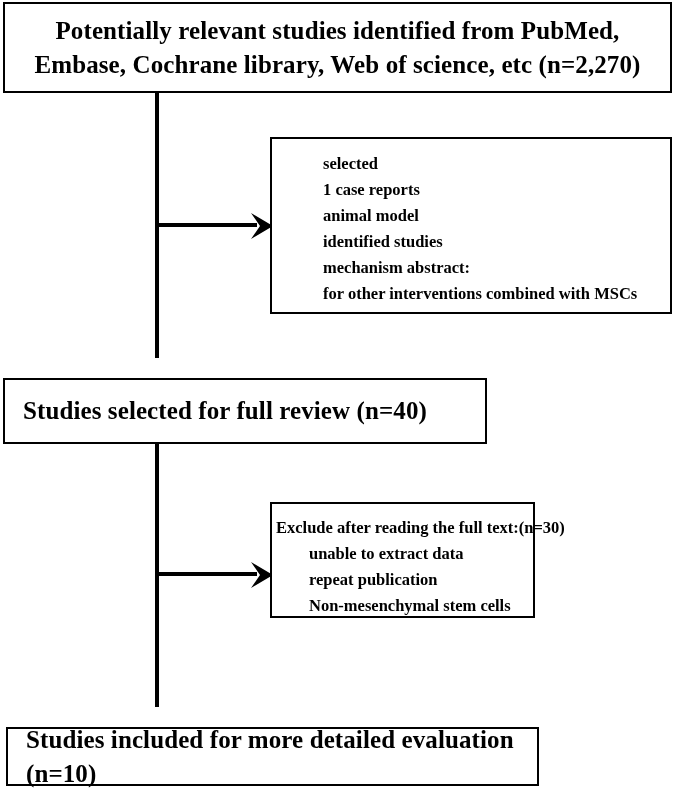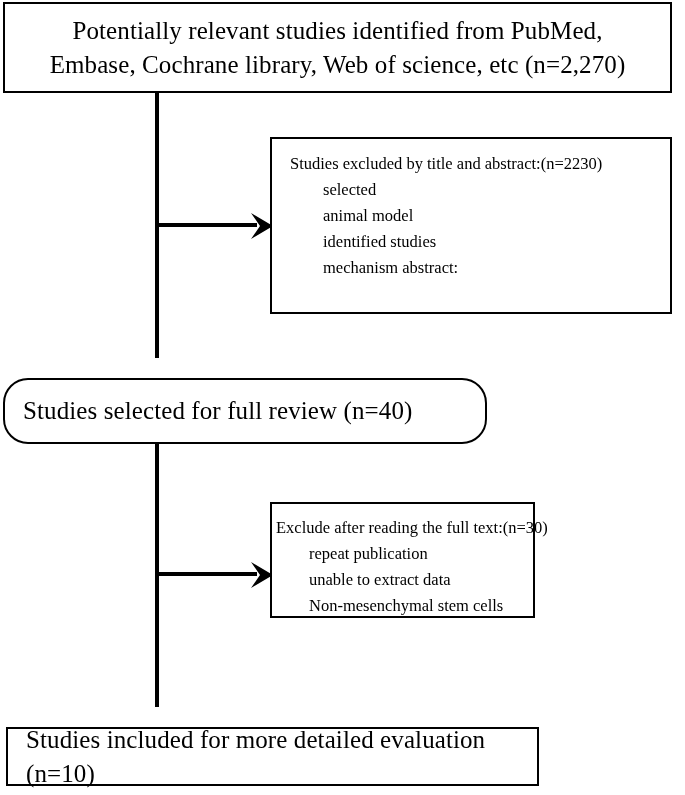--- a/index.html
+++ b/index.html
@@ -8,20 +8,21 @@
     background: #ffffff;
   }
   #flow-root {
     position: relative;
     width: 685px;
     height: 795px;
     background: #ffffff;
     font-family: "Liberation Serif", "DejaVu Serif", serif;
     color: #000000;
     overflow: hidden;
+    font-weight: bold;
   }
   .box {
     position: absolute;
     box-sizing: border-box;
     border: 2.5px solid #000000;
     background: #ffffff;
   }
   
   .box-main {
     display: flex;
@@ -51,21 +52,21 @@
     display: block;
   }
   .side-item {
     display: block;
     padding-left: 33px;
   }
 
   
   #box-identified { left: 3px;   top: 2px;   width: 669px; height: 91px; }
   #box-excluded-title { left: 270px; top: 137px; width: 402px; height: 177px; }
-  #box-selected  { left: 3px;   top: 378px; width: 484px; height: 66px; border-radius: 25px; }
+  #box-selected  { left: 3px;   top: 378px; width: 484px; height: 66px; }
   #box-excluded-fulltext { left: 270px; top: 502px; width: 265px; height: 116px; }
   #box-included  { left: 6px;   top: 727px; width: 533px; height: 59px; }
 
   #box-excluded-title .side-content { padding: 12px 0 0 18px; }
   #box-excluded-fulltext .side-content { padding: 11px 0 0 4px; }
 
   #box-selected .box-text { padding-left: 18px; width: 100%; text-align: left; }
   #box-included .box-text { padding-left: 18px; width: 100%; text-align: left; }
 
   
@@ -112,47 +113,48 @@
     <polygon points="16,29 2,6 16,15 30,6" fill="#000000"></polygon>
   </svg>
 
   <div class="conn hline" id="branch-1"></div>
   <svg class="arrow-right" id="branch-1-head" width="26" height="30" style="position:absolute">
     <polygon points="25,15 3,2 12,15 3,28" fill="#000000"></polygon>
   </svg>
 
   <div class="box box-side" id="box-excluded-title">
     <div class="side-content">
-      <span class="side-head">Studies excluded by title and abstract:(n=2230)</span>
       <span class="side-item">selected</span>
+      <span class="side-item">1 case reports</span>
       <span class="side-item">animal model</span>
       <span class="side-item">identified studies</span>
       <span class="side-item">mechanism abstract:</span>
+      <span class="side-item">for other interventions combined with MSCs</span>
     </div>
   </div>
 
   <div class="box box-main" id="box-selected">
     <div class="box-text">Studies selected for full review (n=40)</div>
   </div>
 
   <div class="conn vline" id="trunk-2"></div>
   <svg class="arrow-down" id="arrowhead-2" width="32" height="30">
     <polygon points="16,29 2,6 16,15 30,6" fill="#000000"></polygon>
   </svg>
 
   <div class="conn hline" id="branch-2"></div>
   <svg class="arrow-right" id="branch-2-head" width="26" height="30" style="position:absolute">
     <polygon points="25,15 3,2 12,15 3,28" fill="#000000"></polygon>
   </svg>
 
   <div class="box box-side" id="box-excluded-fulltext">
     <div class="side-content">
       <span class="side-head">Exclude after reading the full text:(n=30)</span>
+      <span class="side-item">unable to extract data</span>
       <span class="side-item">repeat publication</span>
-      <span class="side-item">unable to extract data</span>
       <span class="side-item">Non-mesenchymal stem cells</span>
     </div>
   </div>
 
   <div class="box box-main" id="box-included">
     <div class="box-text">Studies included for more detailed evaluation (n=10)</div>
   </div>
 
 </div>
 

